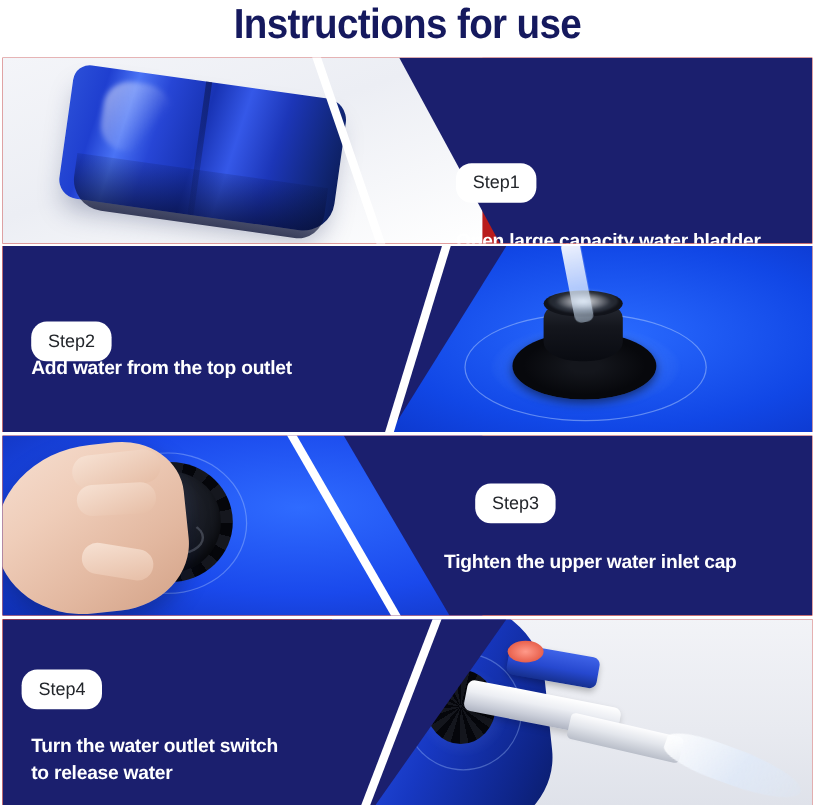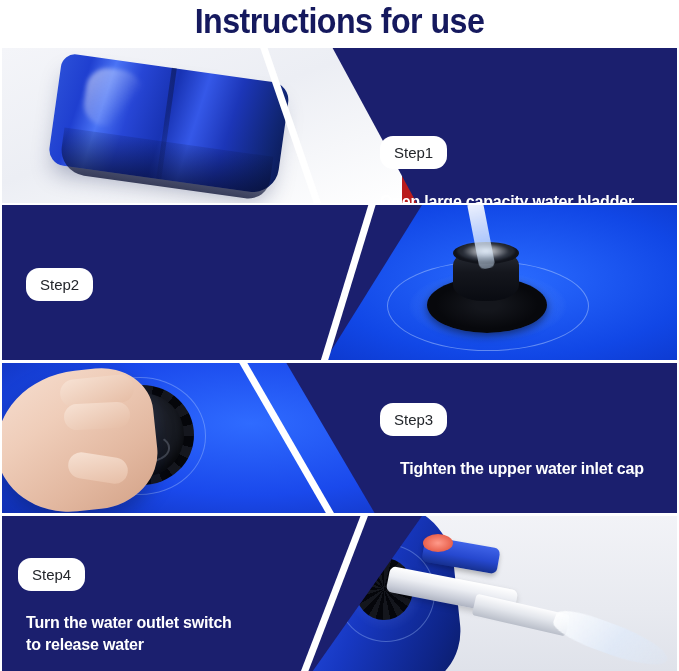--- a/index.html
+++ b/index.html
@@ -232,36 +232,37 @@
       <div class="ring2"></div>
       <div class="flange2"></div>
       <div class="cap2"></div>
       <div class="cap2top"></div>
       <div class="splash2"></div>
       <div class="stream2"></div>
     </div>
     <div class="half navy navy-left"></div>
     <div class="sep" style="left:342px;transform:rotate(17deg);"></div>
     <div class="pill" style="left:24px;top:38px;margin-top:25px;">Step2</div>
+    <div class="caption" style="left:24px;top:92px;">Add water from the top outlet</div>
   </div>
 
   <div class="panel p3">
     <div class="photo photo-left ph3">
       <div class="ring3"></div>
       <div class="gear3"></div>
       <div class="cap3"></div>
       <div class="hand3"></div>
       <div class="finger3 f3a"></div>
       <div class="finger3 f3b"></div>
       <div class="finger3 f3c"></div>
     </div>
     <div class="half navy navy-right3"></div>
     <div class="sep" style="left:284px;transform:rotate(-30deg);"></div>
-    <div class="pill" style="left:378px;top:40px;">Step3</div>
-    <div class="caption" style="left:398px;top:95px;">Tighten the upper water inlet cap</div>
+    <div class="pill" style="left:394px;top:40px;">Step3</div>
+    <div class="caption" style="left:368px;top:95px;">Tighten the upper water inlet cap</div>
   </div>
 
   <div class="panel p4">
     <div class="photo photo-right ph4">
       <div class="bag4"></div>
       <div class="bagring4"></div>
       <div class="outlet4"></div>
       <div class="pipe4"></div>
       <div class="pipe4b"></div>
       <div class="lever4"></div>

